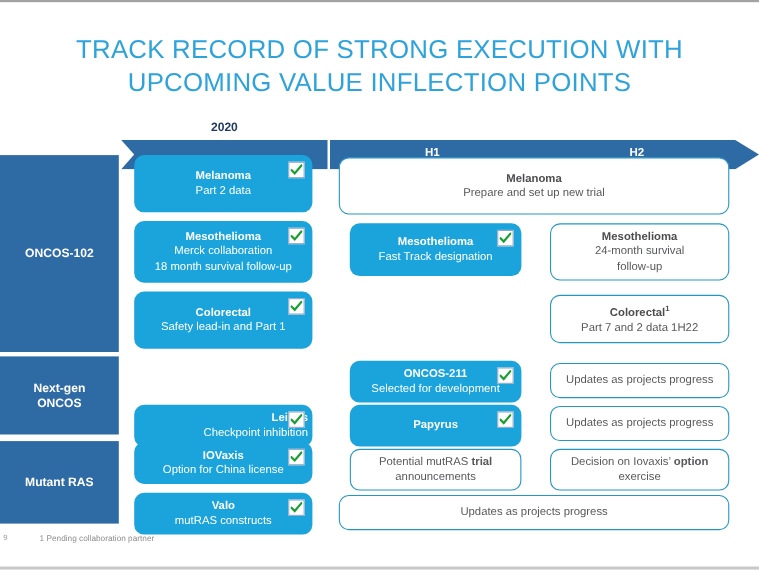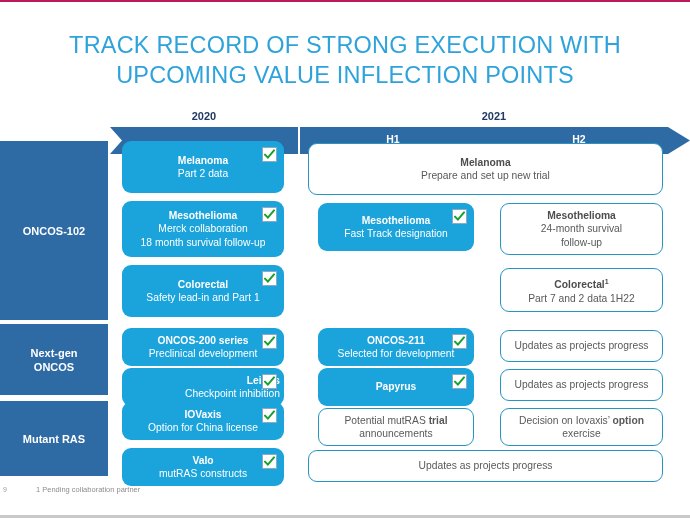--- a/index.html
+++ b/index.html
@@ -10,21 +10,21 @@
     background: #ffffff;
     font-family: "Liberation Sans", sans-serif;
     overflow: hidden;
   }
 
   #slide {
     position: relative;
     width: 690px;
     height: 518px;
     background: #ffffff;
-    border-top: 2px solid #be185d;
+    border-top: 2px solid #a3a3a3;
     border-bottom: 3px solid #c9c9c9;
   }
 
   
   #title-block {
     position: absolute;
     left: 0;
     top: 28px;
     width: 690px;
     text-align: center;
@@ -175,21 +175,20 @@
 
 <div id="slide">
 
   <div id="title-block">
     <span class="tline">TRACK RECORD OF STRONG EXECUTION WITH</span>
     <span class="tline">UPCOMING VALUE INFLECTION POINTS</span>
   </div>
 
   <div id="timeline">
     <div class="yr-label" id="yr-2020">2020</div>
-    <div class="yr-label" id="yr-2021">2021</div>
 
     <div class="arrow-bar" id="arrow-left"></div>
     <div class="arrow-bar" id="arrow-right"></div>
 
     <div class="half-label" id="half-h1">H1</div>
     <div class="half-label" id="half-h2">H2</div>
   </div>
 
   <div class="sidebar-block" id="side-oncos102">
     <span>ONCOS-102</span>
@@ -226,29 +225,20 @@
   <div class="card blue col-2020" style="top:263px;height:52px;">
     <span class="ln ln1">Colorectal</span>
     <span class="ln">Safety lead-in and Part 1</span>
     <span class="check-box">
       <svg width="11" height="11" viewBox="0 0 11 11">
           <path d="M1 5.6 L3.9 8.6 L10 1.4" stroke="#17A02F" stroke-width="2" fill="none" stroke-linecap="round"></path>
         </svg>
     </span>
   </div>
 
-  <div class="card blue col-2020" style="top:326px;height:38px;">
-    <span class="ln ln1">ONCOS-200 series</span>
-    <span class="ln">Preclinical development</span>
-    <span class="check-box">
-      <svg width="11" height="11" viewBox="0 0 11 11">
-          <path d="M1 5.6 L3.9 8.6 L10 1.4" stroke="#17A02F" stroke-width="2" fill="none" stroke-linecap="round"></path>
-        </svg>
-    </span>
-  </div>
 
   <div class="card blue col-2020" style="top:366px;height:38px;align-items:flex-end;">
     <span class="ln ln1">Leidos</span>
     <span class="ln">Checkpoint inhibition</span>
     <span class="check-box">
       <svg width="11" height="11" viewBox="0 0 11 11">
           <path d="M1 5.6 L3.9 8.6 L10 1.4" stroke="#17A02F" stroke-width="2" fill="none" stroke-linecap="round"></path>
         </svg>
     </span>
   </div>

